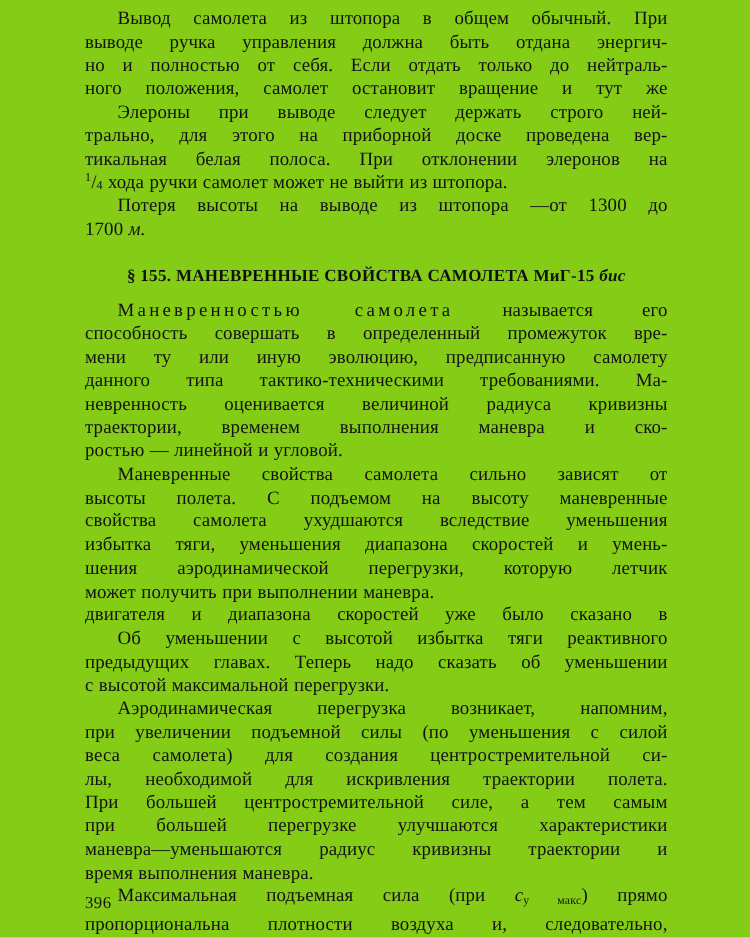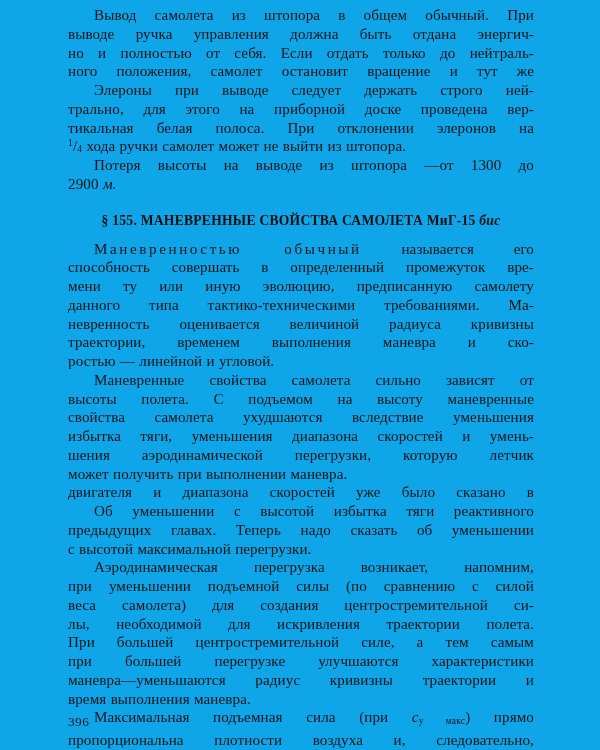--- a/index.html
+++ b/index.html
@@ -11,21 +11,21 @@
     width: 600px;
     height: 750px;
     overflow: hidden;
     font-family: "Liberation Serif", "DejaVu Serif", serif;
     color: #1b1b1b;
   }
   .page {
     position: relative;
     width: 600px;
     height: 750px;
-    background: #0ea5e9;
+    background: #84cc16;
   }
   .textblock {
     position: absolute;
     left: 68px;
     top: 6px;
     width: 466px;
   }
   .para {
     margin: 0;
     text-align: justify;
@@ -120,36 +120,36 @@
 
     <p class="para">
       <span class="ln j"><span class="indent"></span><span>Элероны при выводе следует держать строго ней-</span></span>
       <span class="ln j">трально, для этого на приборной доске проведена вер-</span>
       <span class="ln j">тикальная белая полоса. При отклонении элеронов на</span>
       <span class="ln last"><span class="frac"><sup>1</sup>/<sub>4</sub></span> <span>хода ручки самолет может не выйти из штопора.</span></span>
     </p>
 
     <p class="para">
       <span class="ln j"><span class="indent"></span><span>Потеря высоты на выводе   из штопора —от 1300 до</span></span>
-      <span class="ln last"><span>2900</span> <span class="unit-ital">м.</span></span>
+      <span class="ln last"><span>1700</span> <span class="unit-ital">м.</span></span>
     </p>
 
     <div class="gap-before-heading"></div>
 
     <p class="heading">
       <span>§</span>
       <span>155.</span>
       <span>МАНЕВРЕННЫЕ СВОЙСТВА САМОЛЕТА МиГ-15</span>
       <span class="ital">бис</span>
     </p>
 
     <div class="gap-after-heading"></div>
 
     <p class="para">
-      <span class="ln j"><span class="indent"></span><span class="spaced">Маневренностью  обычный</span> <span>называется его</span></span>
+      <span class="ln j"><span class="indent"></span><span class="spaced">Маневренностью  самолета</span> <span>называется его</span></span>
       <span class="ln j">способность совершать в определенный промежуток вре-</span>
       <span class="ln j">мени ту или иную эволюцию, предписанную   самолету</span>
       <span class="ln j">данного типа тактико-техническими требованиями. Ма-</span>
       <span class="ln j">невренность оценивается величиной радиуса кривизны</span>
       <span class="ln j">траектории,  временем   выполнения   маневра   и   ско-</span>
       <span class="ln last">ростью — линейной и угловой.</span>
     </p>
 
     <p class="para">
       <span class="ln j"><span class="indent"></span><span>Маневренные свойства самолета сильно   зависят от</span></span>
@@ -162,21 +162,21 @@
 
     <p class="para">
       <span class="ln j">двигателя и диапазона скоростей уже было   сказано в</span>
       <span class="ln j"><span class="indent"></span><span>Об уменьшении с высотой избытка тяги реактивного</span></span>
       <span class="ln j">предыдущих главах. Теперь надо сказать об уменьшении</span>
       <span class="ln last">с высотой максимальной перегрузки.</span>
     </p>
 
     <p class="para">
       <span class="ln j"><span class="indent"></span><span>Аэродинамическая перегрузка возникает, напомним,</span></span>
-      <span class="ln j">при уменьшении подъемной силы (по сравнению с силой</span>
+      <span class="ln j">при увеличении подъемной силы (по уменьшения с силой</span>
       <span class="ln j">веса самолета)  для создания центростремительной си-</span>
       <span class="ln j">лы, необходимой для искривления  траектории  полета.</span>
       <span class="ln j">При большей центростремительной   силе, а тем самым</span>
       <span class="ln j">при большей перегрузке  улучшаются   характеристики</span>
       <span class="ln j">маневра—уменьшаются радиус кривизны траектории и</span>
       <span class="ln last">время выполнения маневра.</span>
     </p>
 
     <p class="para">
       <span class="ln j"><span class="indent"></span><span>Максимальная подъемная   сила (при</span> <span class="sym"><span>c</span><sub>у макс</sub></span><span>) прямо</span></span>

